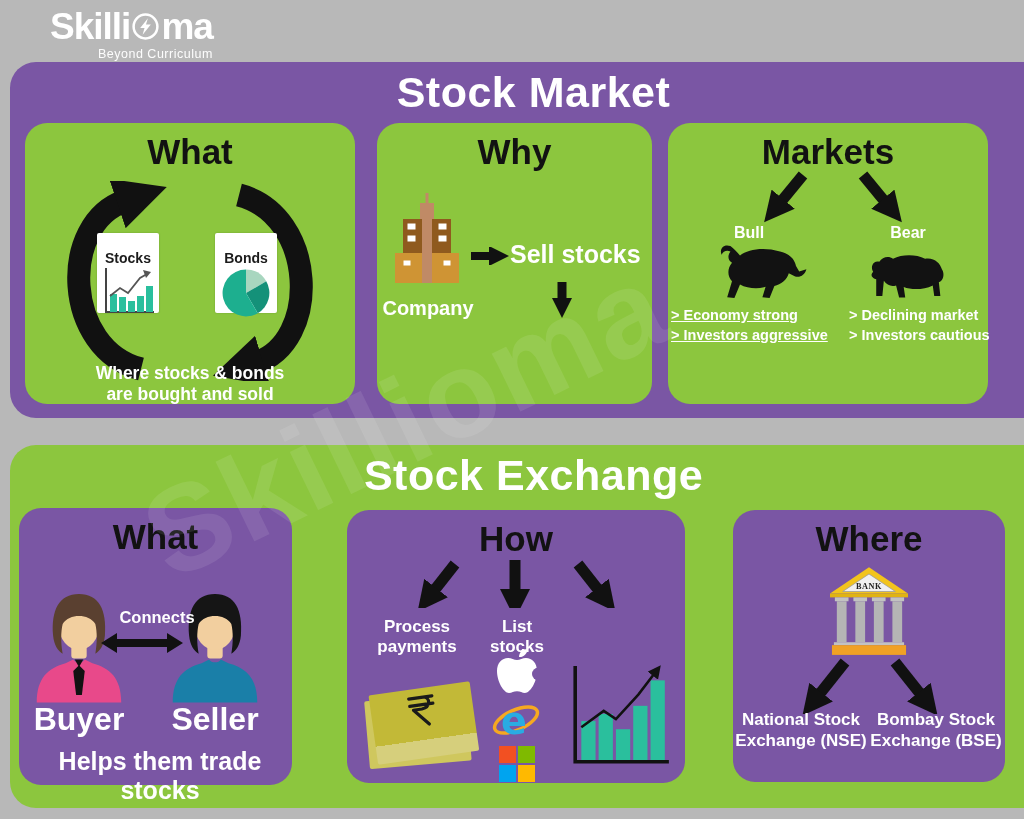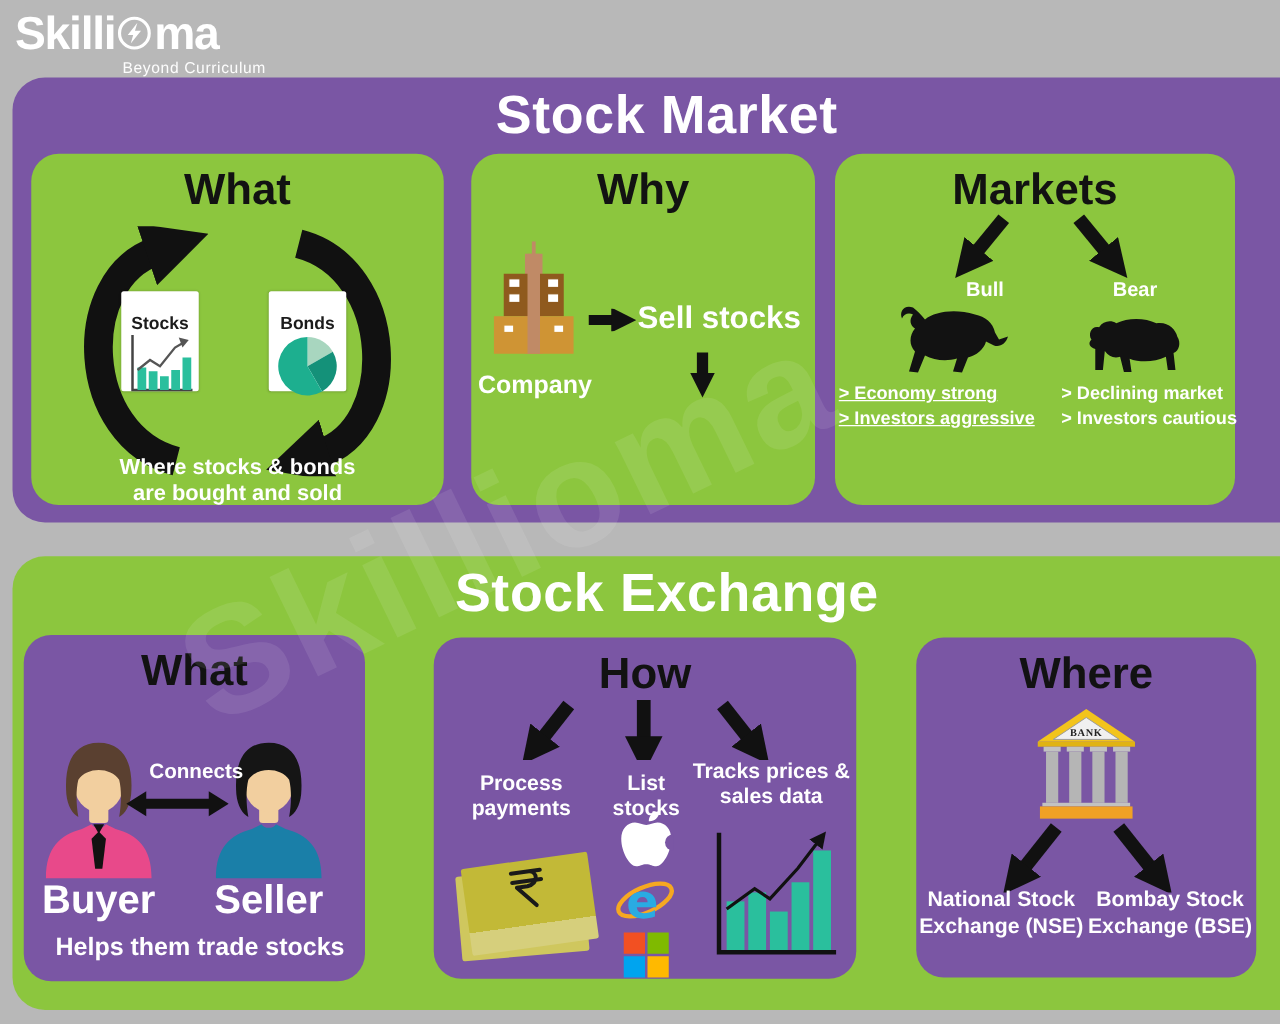--- a/index.html
+++ b/index.html
@@ -10,38 +10,38 @@
   #sm-panel{left:10px;top:62px;width:1004px;height:356px;background:var(--c-purple,#7a56a4);}
   #se-panel{left:10px;top:445px;width:1004px;height:363px;background:var(--c-green,#8cc63e);}
   .panel-title{position:absolute;left:0;right:0;top:6px;text-align:center;color:#fff;font-size:43px;font-weight:bold;letter-spacing:.5px;}
   .card{position:absolute;border-radius:22px;}
   .card.green{background:var(--c-green,#8cc63e);}
   .card.purple{background:var(--c-purple,#7a56a4);}
   .card-title{position:absolute;left:0;right:0;top:9px;text-align:center;color:#121212;font-size:35px;font-weight:bold;}
   .wlabel{color:#fff;font-weight:bold;}
   
   #logo{position:absolute;left:12px;top:4px;color:#fff;}
-  #brand{display:flex;align-items:center;font-size:37px;font-weight:bold;letter-spacing:-1px;}
+  #brand{display:flex;align-items:center;font-size:37px;font-weight:bold;letter-spacing:-1px;margin-left:38px;}
   #brand .o-icon{margin:4px 1px 0 1px;}
   #tagline{font-size:12.5px;margin:-3px 0 0 86px;letter-spacing:.5px;color:#fdfdfd;}
   
   .mini-card{position:absolute;width:62px;height:80px;background:#fff;border-radius:2px;text-align:center;box-shadow:0 0 2px rgba(0,0,0,.2);}
   .mini-card .mc-label{font-size:14px;font-weight:bold;color:#1b1b1b;margin-top:17px;}
   #sm-what-caption{position:absolute;left:70px;top:204px;width:190px;text-align:center;font-size:17.5px;line-height:1.2;margin-top:36px;}
   
   #why-company-label{position:absolute;left:0px;top:174px;width:102px;text-align:center;font-size:20px;}
   #why-sell{position:absolute;left:133px;top:117px;font-size:25px;}
   #why-earn{position:absolute;left:128px;top:201px;font-size:25px;}
   
   .mk-animal-label{position:absolute;top:101px;width:80px;text-align:center;font-size:16px;}
   .mk-points{position:absolute;top:182px;font-size:14.5px;line-height:1.4;white-space:nowrap;}
   
   #connects-label{position:absolute;left:88px;top:100px;width:100px;text-align:center;font-size:16.5px;}
   .person-label{position:absolute;top:193px;width:94px;text-align:center;font-size:32px;}
-  #se-what-caption{position:absolute;left:0;top:239px;width:282px;text-align:center;font-size:20px;}
+  #se-what-caption{position:absolute;left:0;top:239px;width:282px;text-align:center;font-size:25px;}
   
   .how-label{position:absolute;text-align:center;font-size:17px;line-height:1.18;}
   #rupee-note{position:absolute;left:26px;top:178px;width:102px;height:72px;transform:rotate(-8deg);}
   #rupee-note .note-back{position:absolute;left:-7px;top:8px;width:102px;height:68px;background:#cfc75e;transform:rotate(3deg);border-radius:2px;}
   #rupee-note .note-front{position:absolute;left:0;top:0;width:102px;height:70px;background:linear-gradient(#c2b937 74%,#d6cf7c 74%);border-radius:2px;}
   #ms-grid{position:absolute;left:152px;top:236px;display:grid;grid-template-columns:17px 17px;grid-template-rows:17px 17px;gap:2px;}
   
   .where-label{position:absolute;top:200px;text-align:center;font-size:17px;line-height:1.22;}
   
   #watermark{position:absolute;left:110px;top:290px;width:840px;font-size:122px;font-weight:bold;color:#fff;opacity:.09;transform:rotate(-26deg);transform-origin:center;letter-spacing:3px;z-index:40;pointer-events:none;white-space:nowrap;}
@@ -143,21 +143,21 @@
         <line x1="11" y1="2" x2="11" y2="22" stroke="#111" stroke-width="9" marker-end="url(#ah-sm)"></line>
       </svg>
     </div>
 
     <div class="card green" style="left:658px;top:61px;width:320px;height:281px;">
       <div class="card-title">Markets</div>
       <svg class="abs" style="left:90px;top:48px;" width="160" height="52" viewBox="0 0 160 52">
         <line x1="45" y1="4" x2="22" y2="32" stroke="#111" stroke-width="11" marker-end="url(#ah-mid)"></line>
         <line x1="105" y1="4" x2="128" y2="32" stroke="#111" stroke-width="11" marker-end="url(#ah-mid)"></line>
       </svg>
-      <div class="mk-animal-label wlabel" style="left:55px;text-align:right;">Bull</div>
+      <div class="mk-animal-label wlabel" style="left:41px;">Bull</div>
       <div class="mk-animal-label wlabel" style="left:200px;">Bear</div>
       <svg class="abs" style="left:48px;top:114px;" width="96" height="66" viewBox="0 0 120 80">
         <path d="M18,10 C9,7 4,14 7,21 C9,16 14,15 18,17 C14,22 15,28 20,31 C14,38 14,48 20,54 L14,74 L23,75 L30,58 C39,63 52,64 62,61 L58,74 L67,75 L73,60 C81,58 89,52 91,44 L99,48 C105,50 111,46 113,39 L104,42 L100,35 C98,25 90,19 80,17 C60,11 40,14 30,22 C26,17 22,13 18,10 Z" fill="#121212"></path>
       </svg>
       <svg class="abs" style="left:196px;top:128px;" width="84" height="52" viewBox="0 0 110 62">
         <path d="M12,24 C8,18 12,9 20,11 C24,5 32,3 38,7 C50,1 68,1 80,7 C92,5 100,13 102,21 C106,27 104,36 98,38 L100,56 L92,56 L90,42 C78,48 62,48 52,44 L54,58 L46,58 L42,42 C36,44 30,42 26,36 L24,56 L16,56 L16,34 C10,32 8,28 12,24 Z" fill="#121212"></path>
       </svg>
       <div class="mk-points wlabel" style="left:3px;text-decoration:underline;">
         <div>&gt; Economy strong</div>
         <div>&gt; Investors aggressive</div>
@@ -199,21 +199,20 @@
 
     <div class="card purple" style="left:337px;top:65px;width:338px;height:273px;">
       <div class="card-title">How</div>
       <svg class="abs" style="left:60px;top:46px;" width="220" height="52" viewBox="0 0 220 52">
         <line x1="48" y1="8" x2="26" y2="36" stroke="#111" stroke-width="11" marker-end="url(#ah-mid)"></line>
         <line x1="108" y1="4" x2="108" y2="38" stroke="#111" stroke-width="11" marker-end="url(#ah-mid)"></line>
         <line x1="171" y1="8" x2="193" y2="36" stroke="#111" stroke-width="11" marker-end="url(#ah-mid)"></line>
       </svg>
       <div class="how-label wlabel" style="left:10px;top:107px;width:120px;">Process payments</div>
       <div class="how-label wlabel" style="left:135px;top:107px;width:70px;">List stocks</div>
-      <div class="how-label wlabel" style="left:207px;top:97px;width:126px;">Tracks prices &amp; sales data</div>
       <div id="rupee-note">
         <div class="note-back"></div>
         <div class="note-front"></div>
         <svg class="abs" style="left:36px;top:6px;" width="30" height="34" viewBox="0 0 28 32">
           <path d="M3,3 H25 M3,10 H25 M17,3 C23,4 23,13 14,14 L6,14 L19,29" stroke="#1a1a1a" stroke-width="3" fill="none" stroke-linecap="round" stroke-linejoin="round"></path>
         </svg>
       </div>
       <svg class="abs" style="left:148px;top:138px;" width="44" height="48" viewBox="0 0 44 48">
         <path d="M24,9 C24,4 28,1 32.5,1 C32.5,6 28,9.5 24,9 Z" fill="#fff"></path>
         <path d="M22,12 C19,12 16.5,10 13,10 C7,10 2,15 2,23 C2,34 9,45 14,45 C17,45 18.5,43.3 22,43.3 C25.5,43.3 27,45 30,45 C35,45 42,34 42,23 C42,15 37,10 31,10 C27.5,10 25,12 22,12 Z" fill="#fff"></path>

